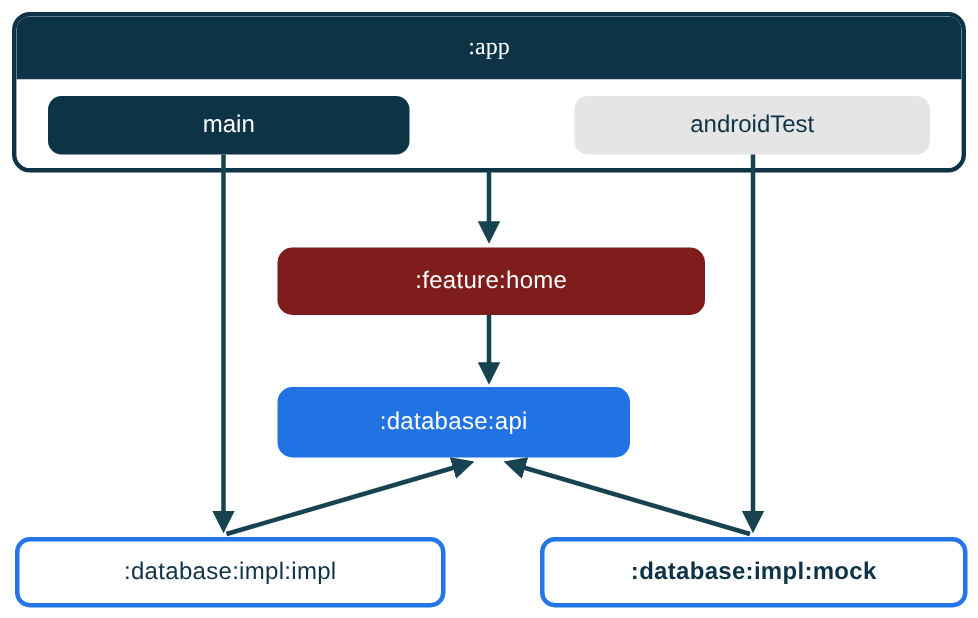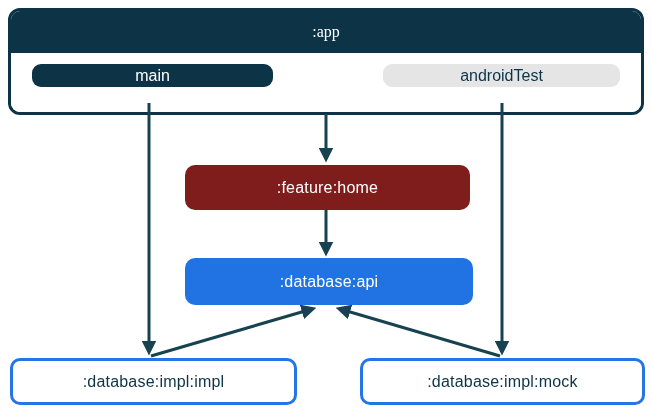--- a/index.html
+++ b/index.html
@@ -38,46 +38,46 @@
     display: flex;
     align-items: center;
     justify-content: center;
     font-size: 16px;
     font-family: Liberation Serif, serif;
   }
   .app-body { position: relative; height: 59px; background: #ffffff; }
   .chip {
     position: absolute;
     top: 11px;
-    height: 23px;
+    height: 39px;
     border-radius: 9px;
     display: flex;
     align-items: center;
     justify-content: center;
     font-size: 16px;
     box-sizing: border-box;
   }
   .chip-main  { left: 21px;  width: 241px; background: #0d3347; color: #ffffff; }
   .chip-test  { right: 21px; width: 237px; background: #e5e5e5; color: #0d3347; }
 
   .feature-home {
     left: 185px; top: 165px; width: 285px; height: 45px;
     background: #7f1d1d; color: #ffffff; border-radius: 10px;
   }
   .database-api {
-    left: 185px; top: 258px; width: 288px; height: 47px;
+    left: 185px; top: 258px; width: 235px; height: 47px;
     background: #2173e3; color: #ffffff; border-radius: 10px;
   }
   .impl-box {
     top: 358px; height: 47px;
     background: #ffffff; color: #0d3347;
     border: 3px solid #2575e8; border-radius: 10px;
   }
   .impl-room { left: 10px;  width: 287px; }
-  .impl-mock { left: 360px; width: 285px; }
+  .impl-mock { left: 360px; width: 285px; font-weight: bold; }
 
   .edges-layer {
     position: absolute;
     left: 0; top: 0;
     width: 652px; height: 412px;
     pointer-events: none;
     z-index: 5;
   }
 </style>
 </head>

